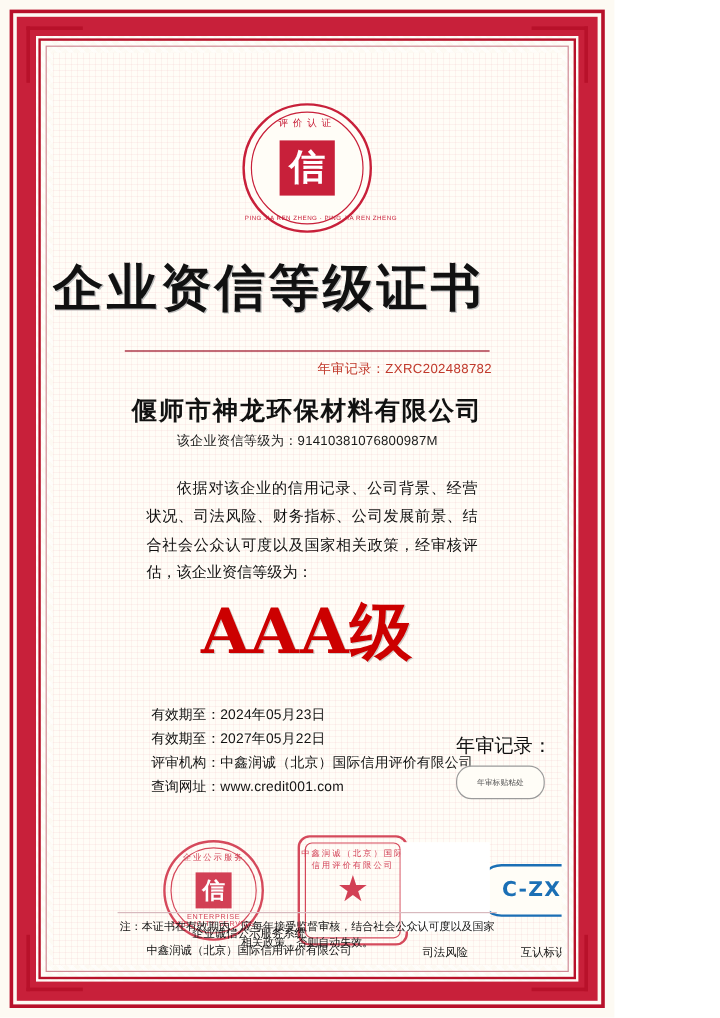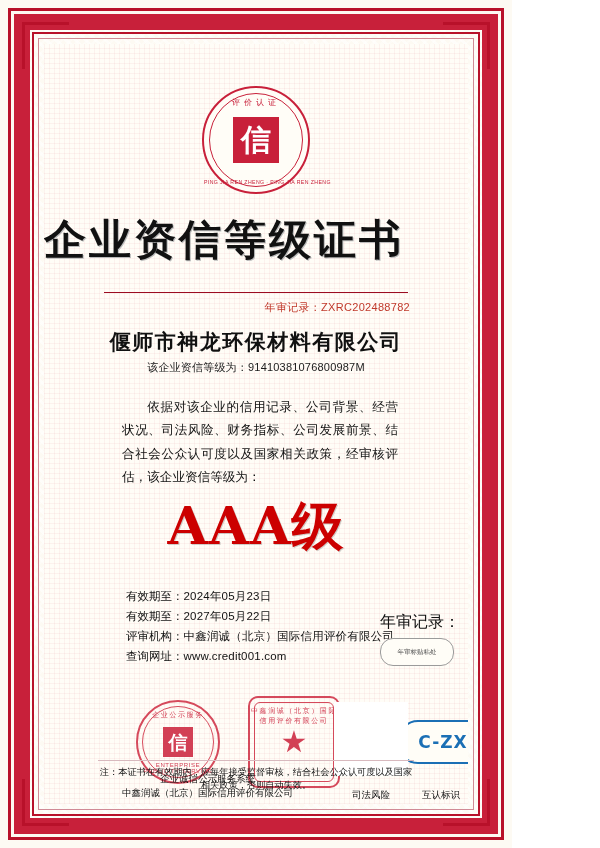--- a/index.html
+++ b/index.html
@@ -337,21 +337,21 @@
     font-size: 9.5px;
     color: #111;
   }
   .cap {
     position: absolute;
     text-align: center;
     line-height: 1.5;
     white-space: nowrap;
   }
   #cap-left { left: 24px; top: -14px; }
-  #cap-mid  { left: 300px; top: 2px; width: 86px; font-family: Liberation Serif, serif; }
+  #cap-mid  { left: 312px; top: 2px; width: 86px; font-family: Liberation Serif, serif; }
   #cap-right{ right: 2px; top: 2px; width: 82px; }
 
   .footnote {
     position: absolute;
     left: 54px; right: 54px; bottom: 12px;
     font-family: "Liberation Sans", sans-serif;
     font-size: 9.2px;
     color: #111;
     text-align: center;
     border-top: 1px solid #d8b9be;

